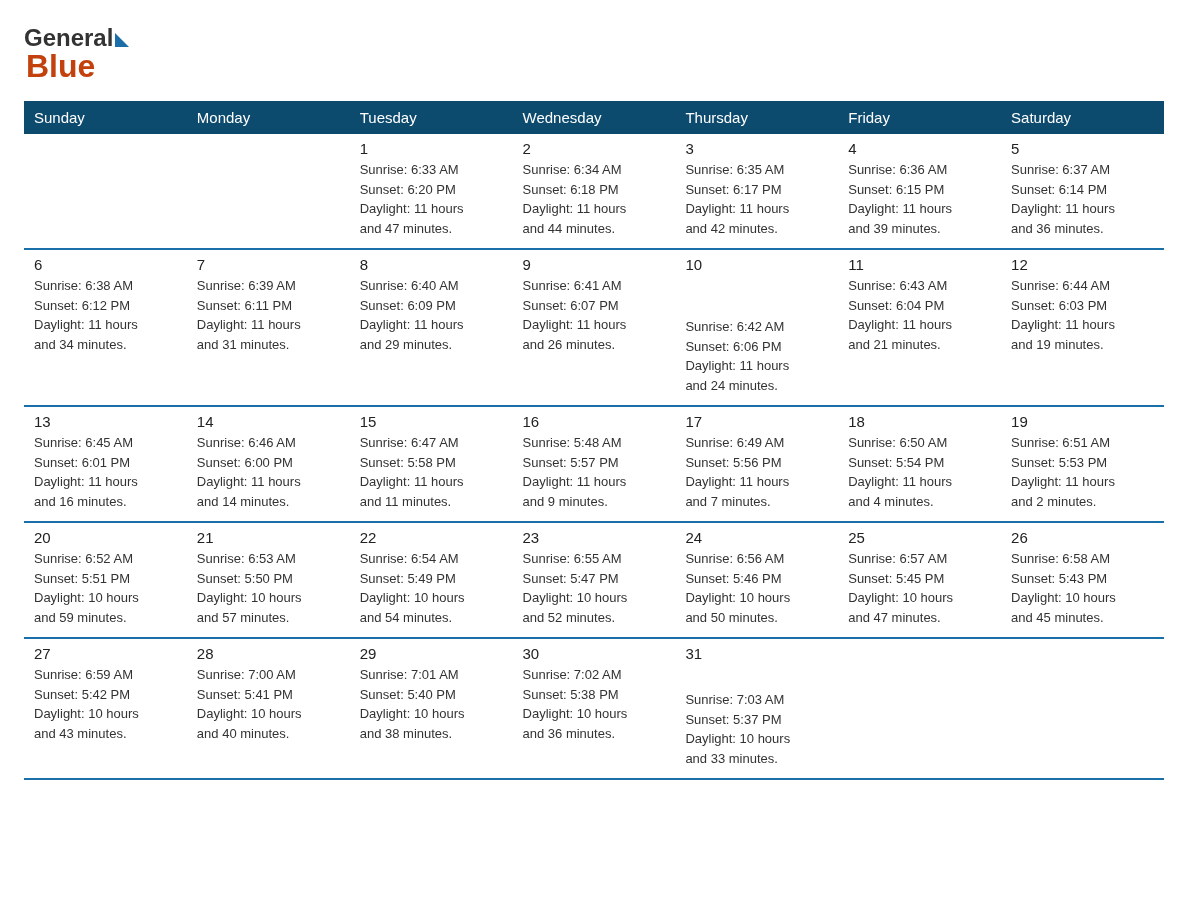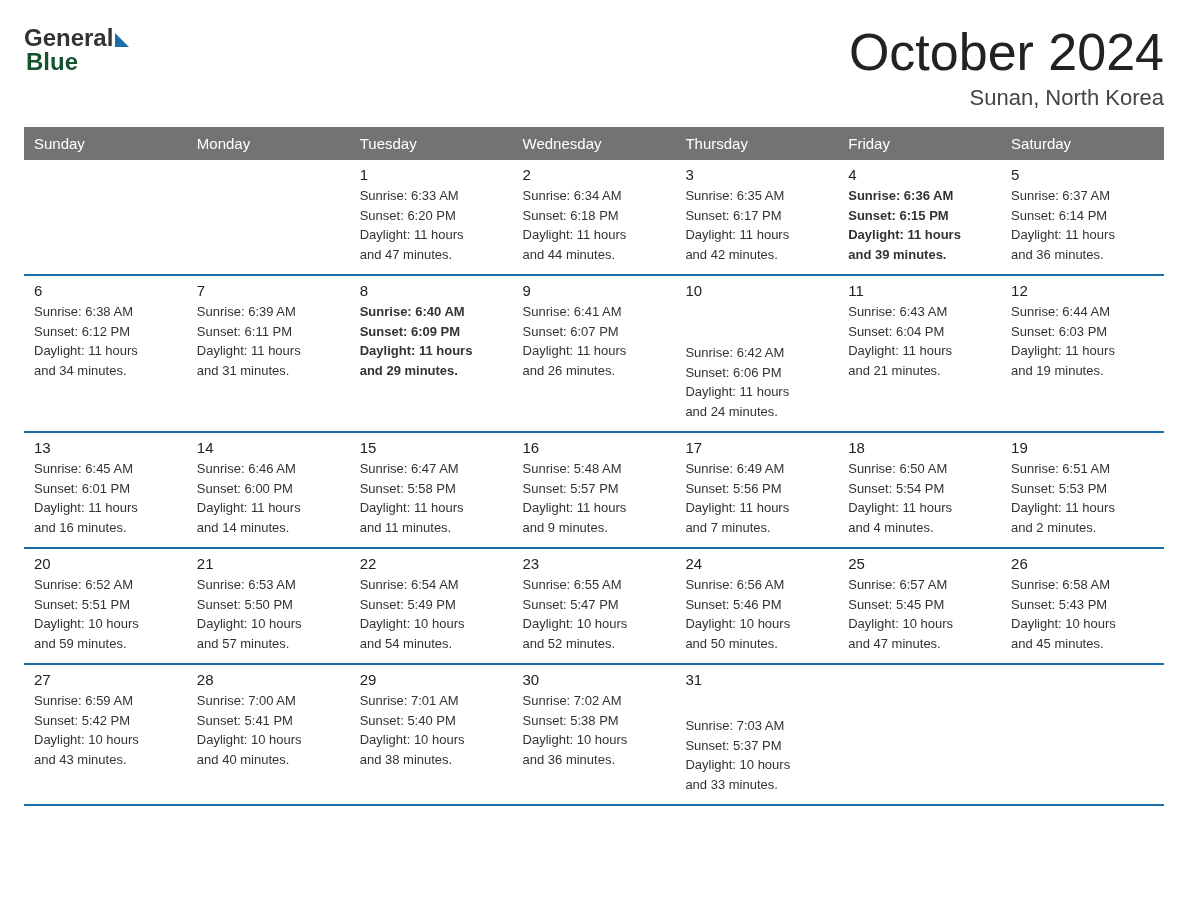--- a/index.html
+++ b/index.html
@@ -31,40 +31,40 @@
     .logo-general { color: #333; font-size: 24px; font-weight: bold; }
     .logo-arrow {
       width: 0;
       height: 0;
       border-left: 14px solid #1a6fa8;
       border-top: 14px solid transparent;
       border-bottom: 0px solid transparent;
       margin-left: 2px;
       margin-top: 4px;
     }
-    .logo-blue { color: #14532d; font-size: 24px; font-weight: bold; margin-top: -4px; margin-left: 2px; }
+    .logo-blue { color: #c2410c; font-size: 32px; font-weight: bold; margin-top: -4px; margin-left: 2px; }
     .title-area { text-align: right; }
     .month-title {
       font-size: 52px;
       font-weight: normal;
       color: #222;
       line-height: 1.1;
     }
     .location {
       font-size: 22px;
       color: #444;
       margin-top: 4px;
     }
     table {
       width: 100%;
       border-collapse: collapse;
       font-size: 13px;
     }
     thead tr th {
-      background-color: #737373;
+      background-color: #0c4a6e;
       color: #fff;
       padding: 8px 10px;
       text-align: left;
       font-size: 15px;
       font-weight: normal;
     }
     tbody tr {
       border-bottom: 2px solid #1a6fa8;
     }
     tbody tr td {
@@ -93,24 +93,20 @@
 </head>
 <body>
 
 <div class="header">
   <div class="logo">
     <div class="logo-top">
       <span class="logo-general">General</span>
       <div class="logo-arrow"></div>
     </div>
     <span class="logo-blue">Blue</span>
-  </div>
-  <div class="title-area">
-    <div class="month-title">October 2024</div>
-    <div class="location">Sunan, North Korea</div>
   </div>
 </div>
 
 <table>
   <thead>
     <tr>
     <th>Sunday</th>
         <th>Monday</th>
         <th>Tuesday</th>
         <th>Wednesday</th>
@@ -139,21 +135,21 @@
         </td>
         <td>
           <span class="day-num">3</span>
           <div class="day-info" style="white-space: pre-line;">Sunrise: 6:35 AM
 Sunset: 6:17 PM
 Daylight: 11 hours
 and 42 minutes.</div>
         </td>
         <td>
           <span class="day-num">4</span>
-          <div class="day-info" style="white-space: pre-line; font-weight: bold;">Sunrise: 6:36 AM
+          <div class="day-info" style="white-space: pre-line;">Sunrise: 6:36 AM
 Sunset: 6:15 PM
 Daylight: 11 hours
 and 39 minutes.</div>
         </td>
         <td>
           <span class="day-num">5</span>
           <div class="day-info" style="white-space: pre-line;">Sunrise: 6:37 AM
 Sunset: 6:14 PM
 Daylight: 11 hours
 and 36 minutes.</div>
@@ -169,21 +165,21 @@
         </td>
         <td>
           <span class="day-num">7</span>
           <div class="day-info" style="white-space: pre-line;">Sunrise: 6:39 AM
 Sunset: 6:11 PM
 Daylight: 11 hours
 and 31 minutes.</div>
         </td>
         <td>
           <span class="day-num">8</span>
-          <div class="day-info" style="white-space: pre-line; font-weight: bold;">Sunrise: 6:40 AM
+          <div class="day-info" style="white-space: pre-line;">Sunrise: 6:40 AM
 Sunset: 6:09 PM
 Daylight: 11 hours
 and 29 minutes.</div>
         </td>
         <td>
           <span class="day-num">9</span>
           <div class="day-info" style="white-space: pre-line;">Sunrise: 6:41 AM
 Sunset: 6:07 PM
 Daylight: 11 hours
 and 26 minutes.</div>

